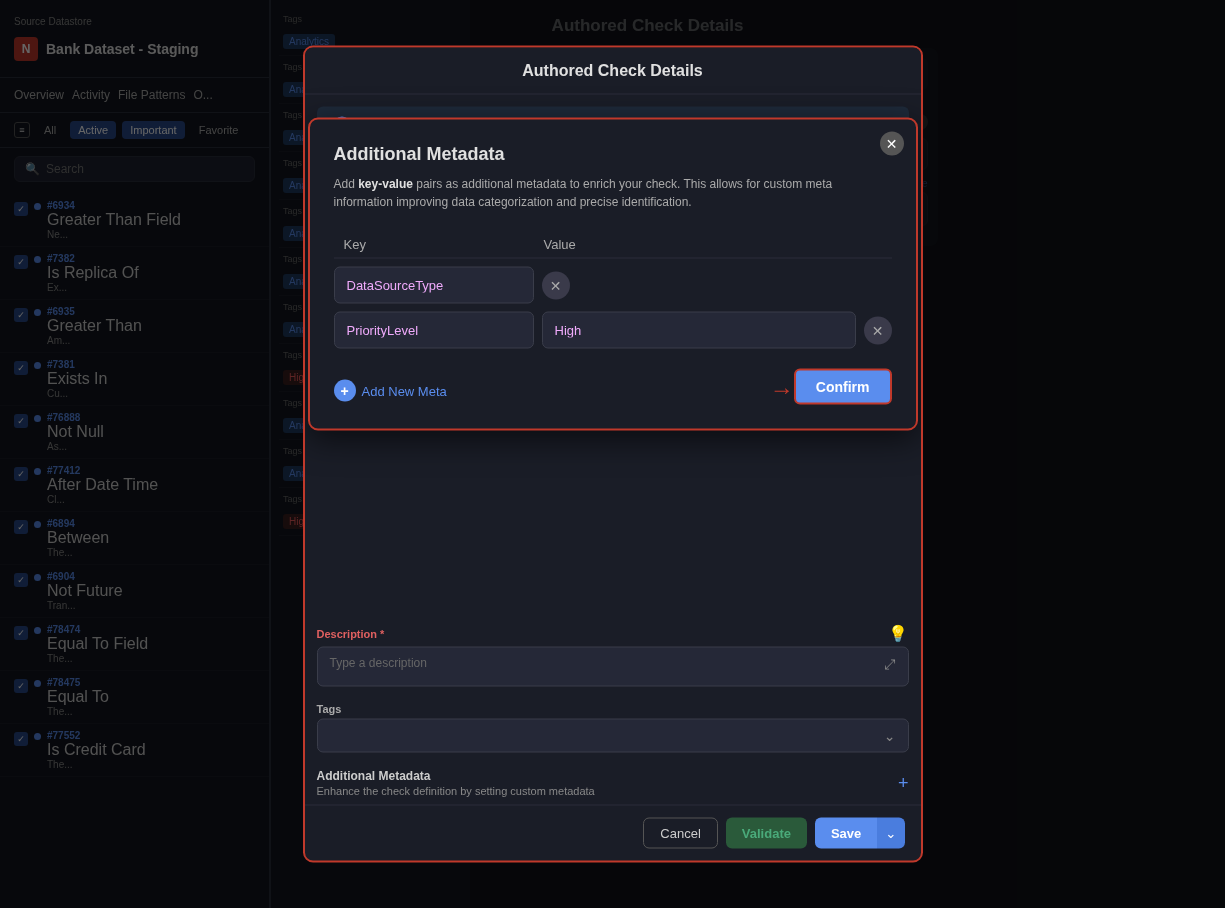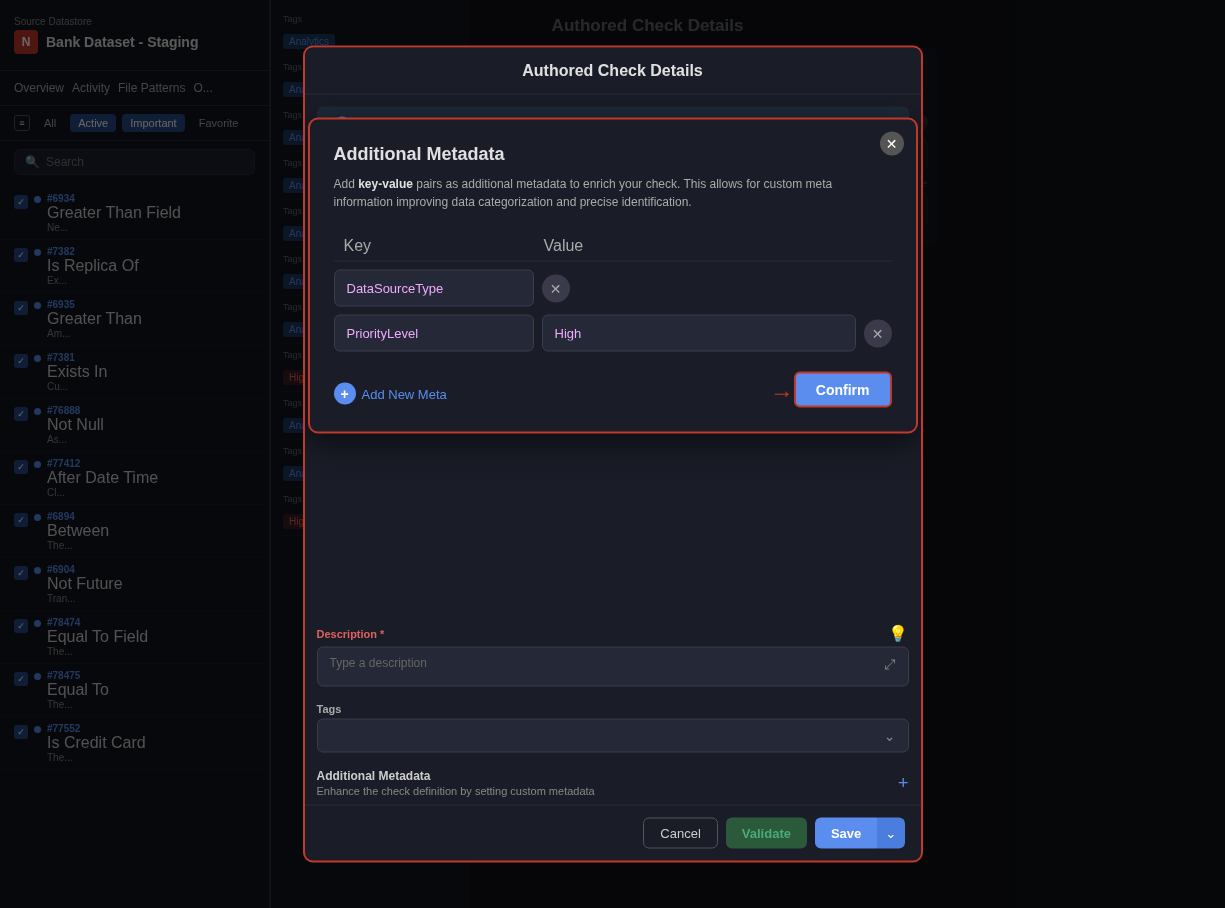--- a/index.html
+++ b/index.html
@@ -30,21 +30,21 @@
       flex-direction: column;
       flex-shrink: 0;
     }
     .sidebar-header {
       padding: 16px 14px;
       border-bottom: 1px solid #2a2d3a;
     }
     .source-label {
       font-size: 10px;
       color: #888;
-      margin-bottom: 3px;
+      margin-bottom: 10px;
     }
     .source-name {
       font-size: 14px;
       font-weight: 600;
       color: #e0e0e0;
       display: flex;
       align-items: center;
       gap: 8px;
     }
     .source-icon {
@@ -308,21 +308,21 @@
       line-height: 1.5;
     }
     .modal-desc strong { color: #e0e0e0; font-weight: 600; }
     .kv-table {
       width: 100%;
       border-collapse: collapse;
       margin-bottom: 8px;
     }
     .kv-table th {
       text-align: left;
-      font-size: 16px;
+      font-size: 13px;
       color: #aaa;
       padding: 6px 10px;
       border-bottom: 1px solid #2a2d3a;
       font-weight: 500;
     }
     .kv-input {
       width: 100%;
       background: #252837;
       border: 1px solid #3a3d4a;
       border-radius: 6px;

